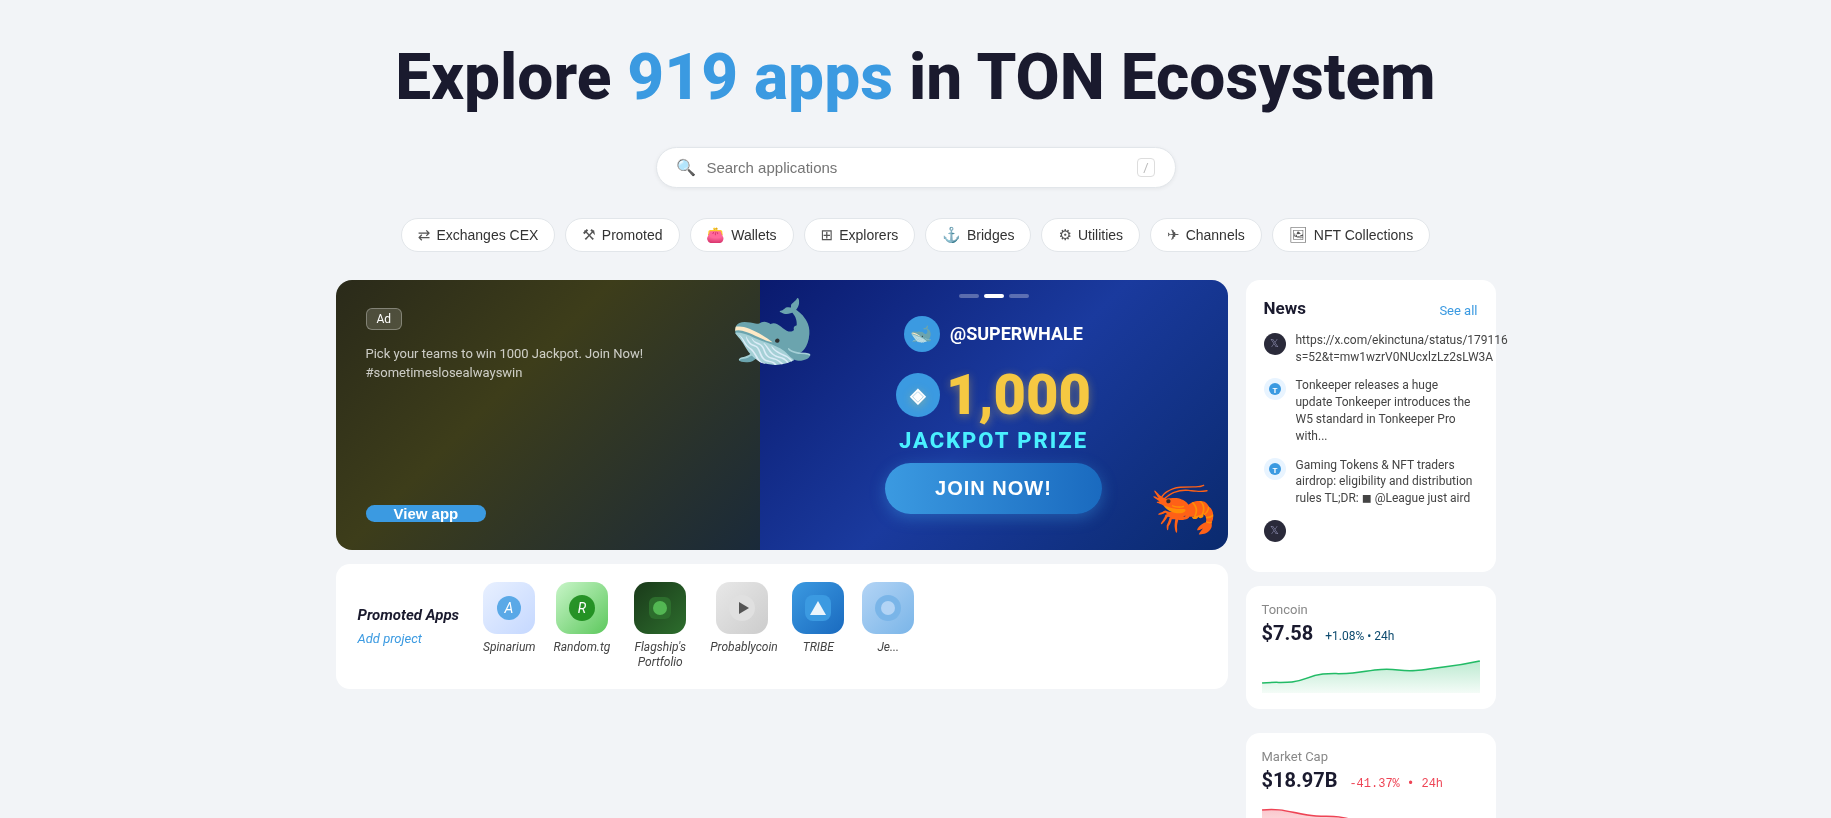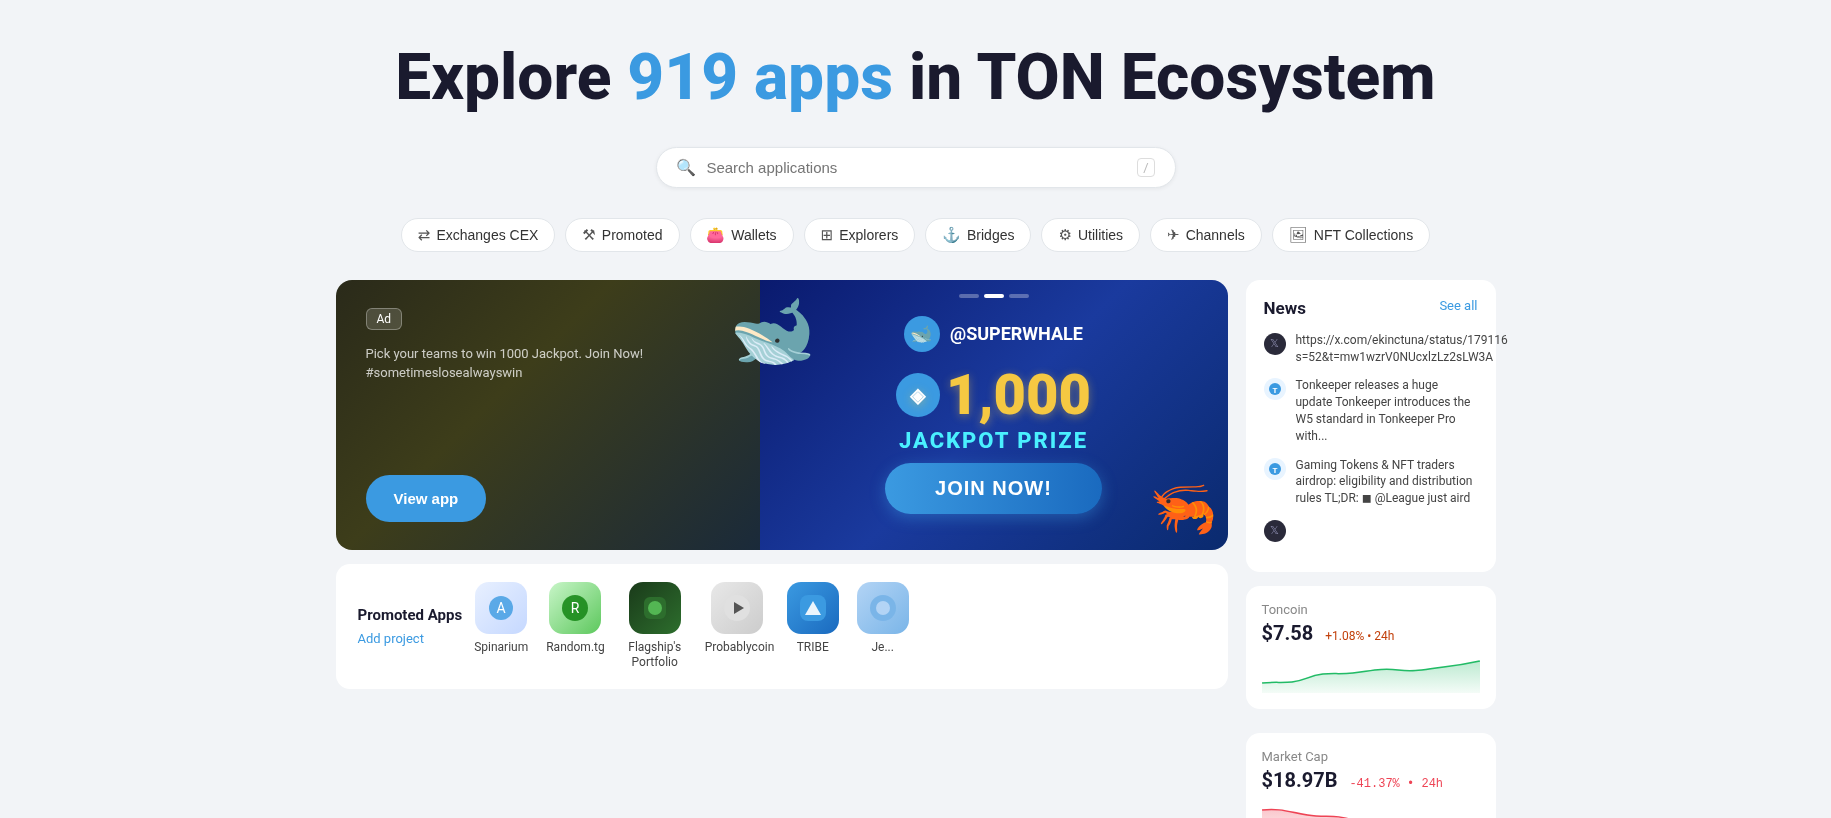--- a/index.html
+++ b/index.html
@@ -137,21 +137,21 @@
       color: rgba(255,255,255,0.75);
       font-size: 13px;
       line-height: 1.5;
       margin-bottom: 20px;
     }
     .view-app-btn {
       background: #3b9ae1;
       color: #fff;
       border: none;
       border-radius: 30px;
-      padding: 15px 28px;
+      padding: 0 28px;
       font-size: 15px;
       font-weight: 600;
       cursor: pointer;
       width: fit-content;
       transition: background 0.15s;
     }
 
     .ad-right {
       flex: 1;
       background: linear-gradient(135deg, #0a1a6e 0%, #1a3a9e 50%, #0a2a6e 100%);
@@ -253,22 +253,23 @@
     .dot.active { background: #fff; }
 
     
     .promoted-row {
       background: #fff;
       border-radius: 14px;
       padding: 18px 22px;
       margin-top: 14px;
       display: flex;
       align-items: center;
-      gap: 12px;
+      gap: 24px;
       overflow: hidden;
+      font-style: italic;
     }
     .promoted-label-section {
       min-width: 100px;
     }
     .promoted-label {
       font-size: 15px;
       font-weight: 700;
       color: #1a1a2e;
       margin-bottom: 4px;
     }
@@ -323,21 +324,21 @@
 
     
     .news-panel {
       background: #fff;
       border-radius: 14px;
       padding: 18px;
     }
     .news-header {
       display: flex;
       justify-content: space-between;
-      align-items: flex-start;
+      align-items: flex-end;
       margin-bottom: 14px;
     }
     .news-title {
       font-size: 17px;
       font-weight: 700;
       color: #1a1a2e;
     }
     .see-all-link {
       color: #3b9ae1;
       font-size: 13px;
@@ -382,21 +383,21 @@
     }
     .price-value {
       font-size: 20px;
       font-weight: 700;
       color: #1a1a2e;
     }
     .price-change {
       font-size: 12px;
       margin-left: 8px;
     }
-    .price-change.green { color: #c2410c; }
+    .price-change.green { color: #0c4a6e; }
     .price-change.red { color: #ee4455; font-family: Liberation Mono, monospace; }
     .mini-chart {
       height: 40px;
       margin-top: 8px;
       position: relative;
       overflow: hidden;
     }
     .mini-chart svg {
       width: 100%;
       height: 100%;

